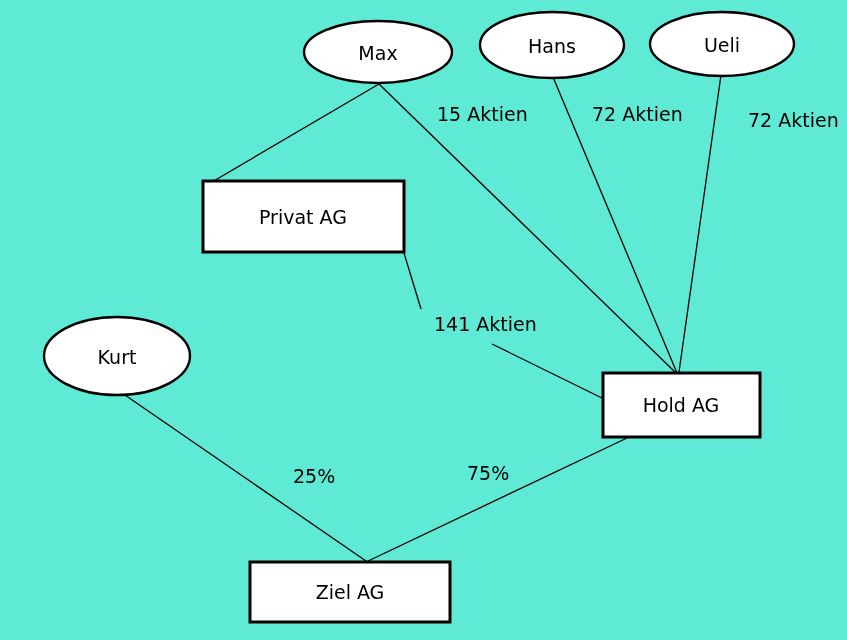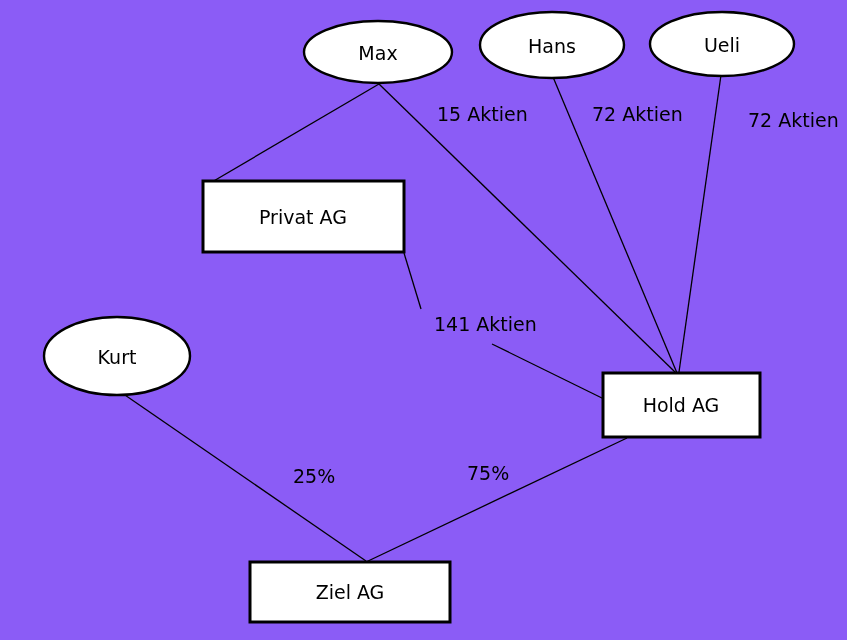--- a/index.html
+++ b/index.html
@@ -4,21 +4,21 @@
 <style>
   html, body {
     margin: 0;
     padding: 0;
     background: #ffffff;
   }
   #canvas {
     position: relative;
     width: 847px;
     height: 640px;
-    background: #8b5cf6;
+    background: #5eead4;
     overflow: hidden;
     font-family: "DejaVu Sans", "Liberation Sans", sans-serif;
   }
   svg#diagram {
     position: absolute;
     left: 0;
     top: 0;
     width: 847px;
     height: 640px;
   }

